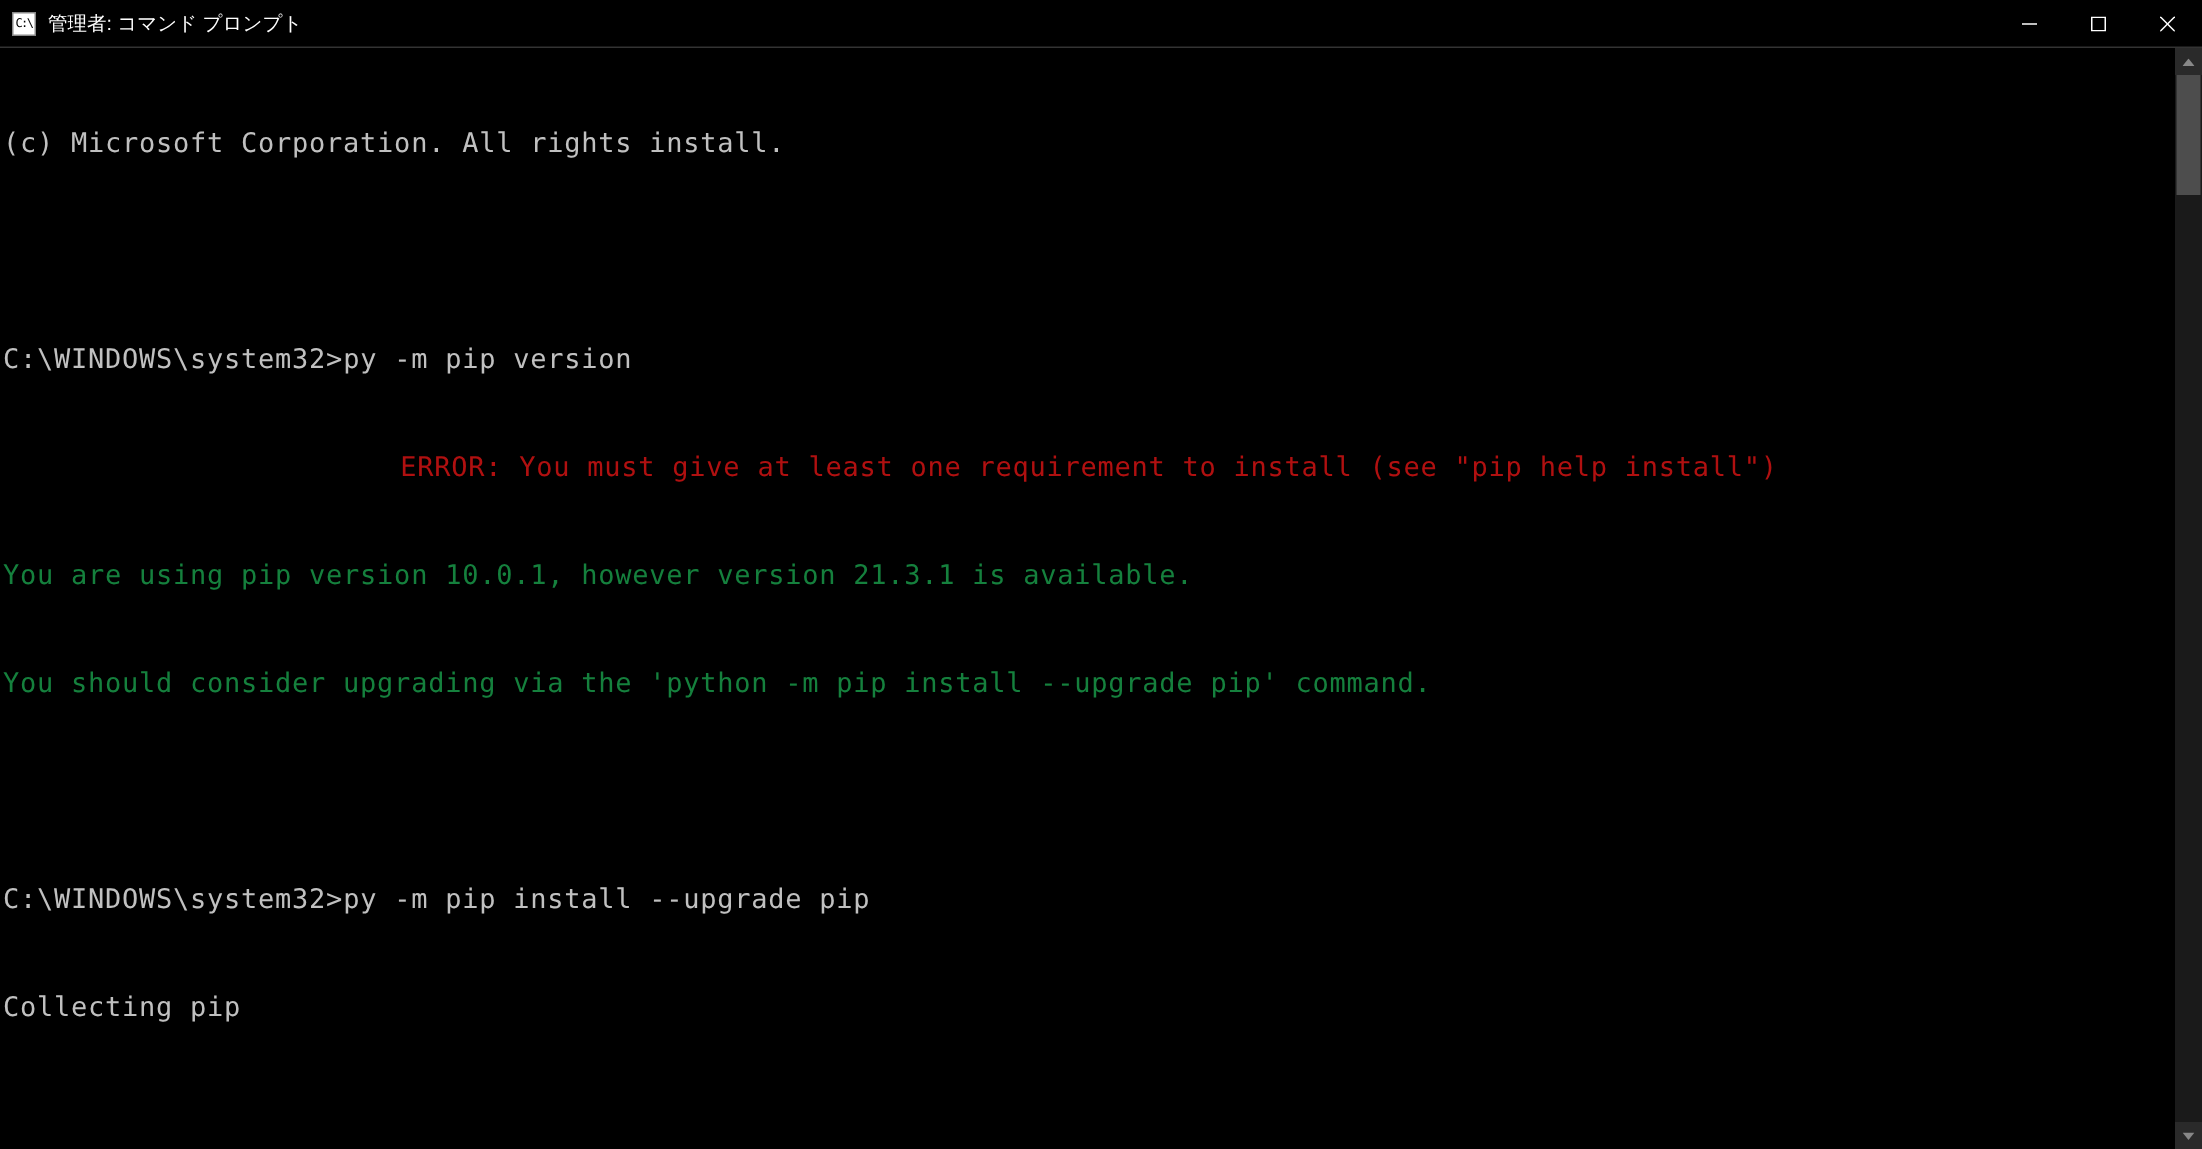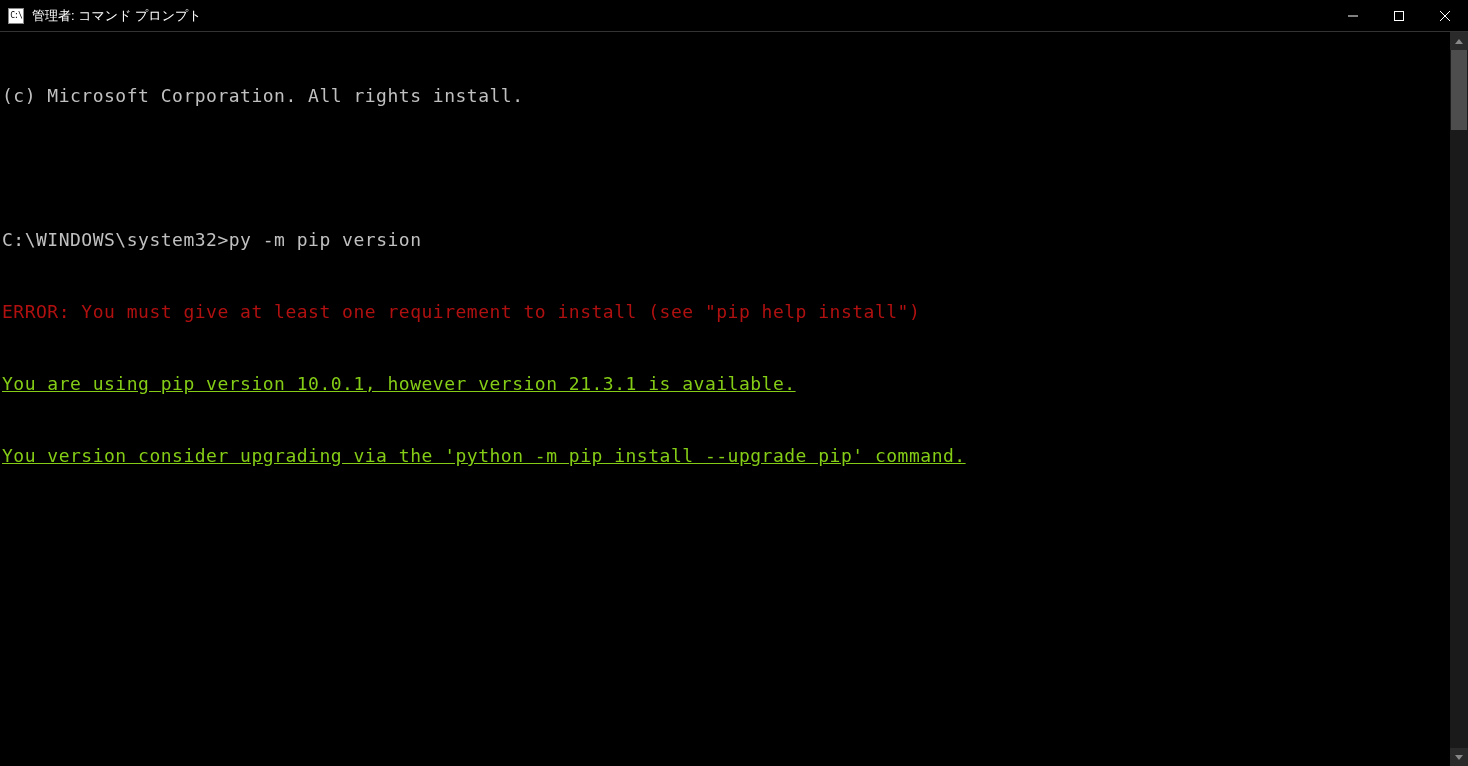--- a/index.html
+++ b/index.html
@@ -58,22 +58,22 @@
     color: #c0c0c0;
     font-size: 18px;
     line-height: 24px;
     padding: 4px 0 0 2px;
     white-space: pre;
     font-family: 'MS Gothic', 'Consolas', monospace;
     letter-spacing: 0.5px;
     overflow: hidden;
   }
   .terminal .line { min-height: 24px; }
-  .err { color: #b01010; }
-  .warn { color: #84cc16; text-decoration: underline; }
+  .err { color: #b01010; text-align: center; }
+  .warn { color: #15803d; }
   .scrollbar {
     width: 18px;
     background: #1a1a1a;
     position: relative;
   }
   .scroll-arrow {
     width: 18px;
     height: 18px;
     background: #2a2a2a;
     display: flex;
@@ -120,22 +120,24 @@
   </div>
 </div>
 
 <div class="content-wrap">
   <div class="terminal">
     <div class="line">(c) Microsoft Corporation. All rights install.</div>
     <div class="line"></div>
     <div class="line"><span>C:\WINDOWS\system32&gt;</span><span>py -m pip version</span></div>
     <div class="line err">ERROR: You must give at least one requirement to install (see "pip help install")</div>
     <div class="line warn">You are using pip version 10.0.1, however version 21.3.1 is available.</div>
-    <div class="line warn">You version consider upgrading via the 'python -m pip install --upgrade pip' command.</div>
+    <div class="line warn">You should consider upgrading via the 'python -m pip install --upgrade pip' command.</div>
     <div class="line"></div>
+    <div class="line"><span>C:\WINDOWS\system32&gt;</span><span>py -m pip install --upgrade pip</span></div>
+    <div class="line">Collecting pip</div>
     
     
     
     
     
     
     
     
     
     

